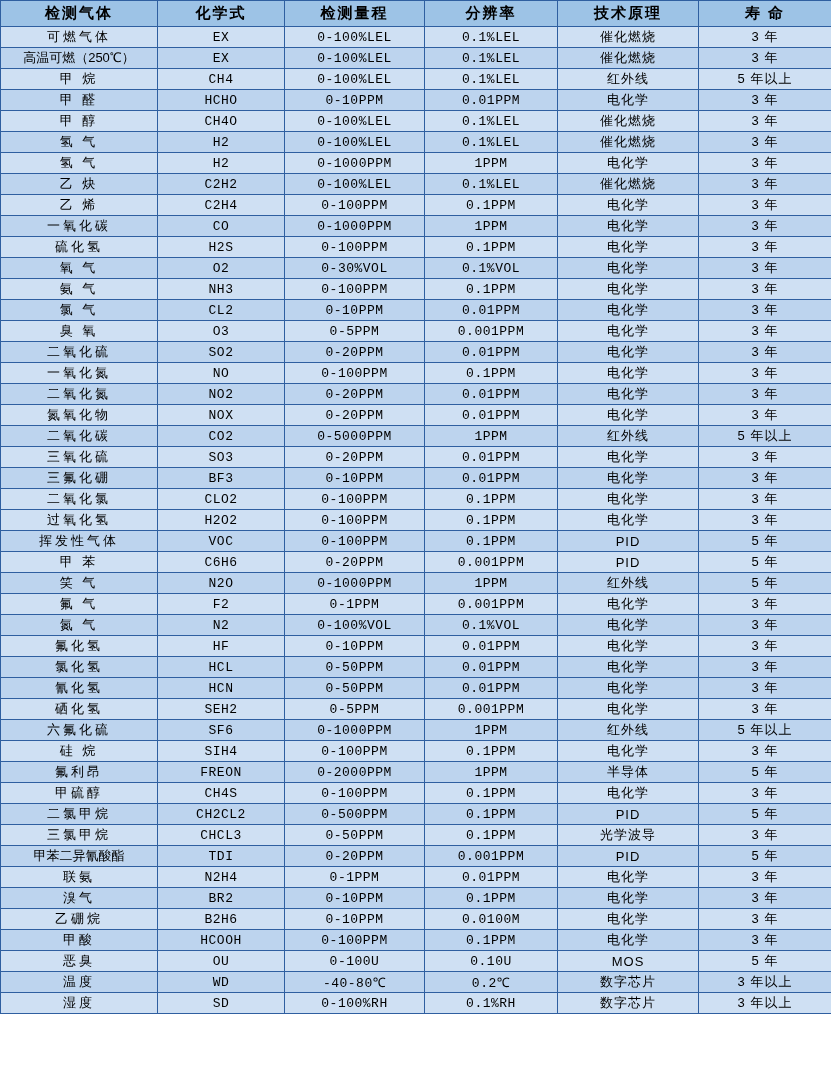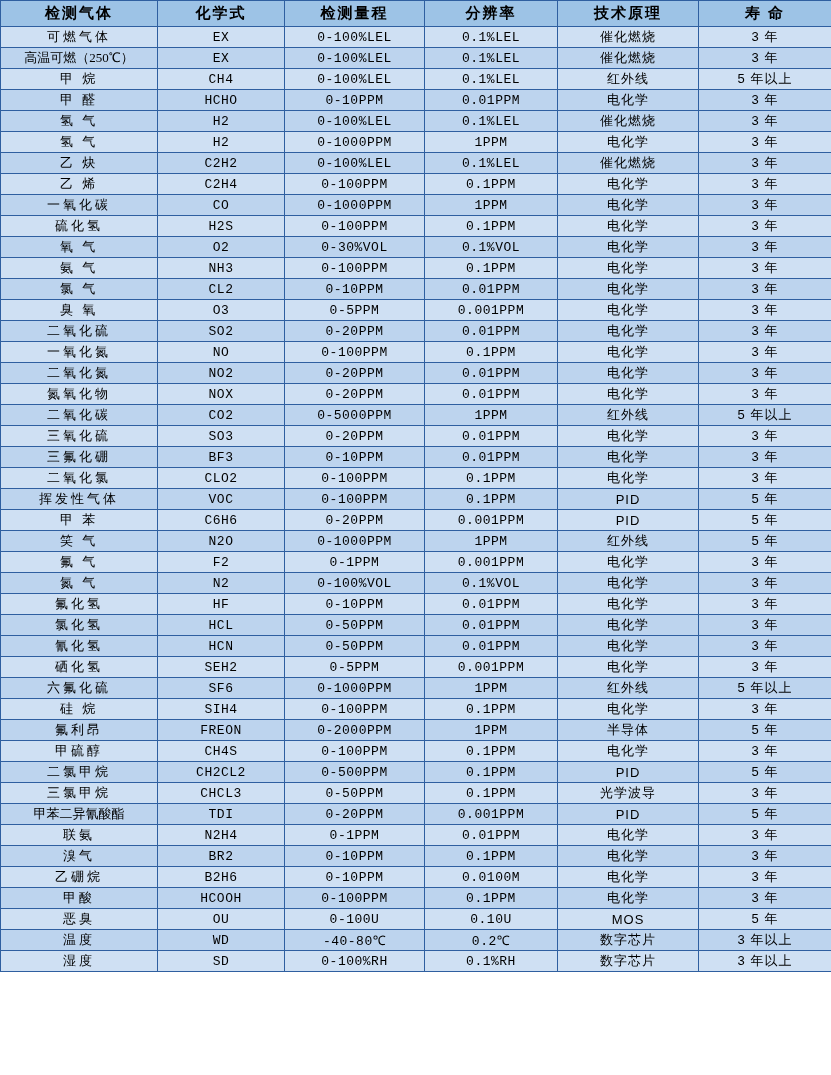--- a/index.html
+++ b/index.html
@@ -54,21 +54,21 @@
     font-weight: normal;
   }
   table.gas-table tbody tr.odd td {
     background: #cfe0f3;
   }
   table.gas-table tbody tr.even td {
     background: #bdd4ee;
   }
   td.col-name {
     letter-spacing: 3px;
-    font-family: Liberation Serif, serif;
+    font-family: Liberation Sans, sans-serif;
   }
   td.col-name.tight {
     letter-spacing: 0px;
   }
   td.col-formula, td.col-range, td.col-res {
     font-family: "Liberation Mono", monospace;
     font-size: 12px;
     letter-spacing: 0.5px;
   }
   td.col-principle {
@@ -127,20 +127,28 @@
           <td class="col-life">5 年以上</td>
         </tr>
         <tr class="even">
           <td class="col-name">甲 醛</td>
           <td class="col-formula">HCHO</td>
           <td class="col-range">0-10PPM</td>
           <td class="col-res">0.01PPM</td>
           <td class="col-principle">电化学</td>
           <td class="col-life">3 年</td>
         </tr>
+        <tr class="odd">
+          <td class="col-name">甲 醇</td>
+          <td class="col-formula">CH4O</td>
+          <td class="col-range">0-100%LEL</td>
+          <td class="col-res">0.1%LEL</td>
+          <td class="col-principle">催化燃烧</td>
+          <td class="col-life">3 年</td>
+        </tr>
         <tr class="even">
           <td class="col-name">氢 气</td>
           <td class="col-formula">H2</td>
           <td class="col-range">0-100%LEL</td>
           <td class="col-res">0.1%LEL</td>
           <td class="col-principle">催化燃烧</td>
           <td class="col-life">3 年</td>
         </tr>
         <tr class="odd">
           <td class="col-name">氢 气</td>
@@ -266,20 +274,28 @@
           <td class="col-name">三氟化硼</td>
           <td class="col-formula">BF3</td>
           <td class="col-range">0-10PPM</td>
           <td class="col-res">0.01PPM</td>
           <td class="col-principle">电化学</td>
           <td class="col-life">3 年</td>
         </tr>
         <tr class="odd">
           <td class="col-name">二氧化氯</td>
           <td class="col-formula">CLO2</td>
+          <td class="col-range">0-100PPM</td>
+          <td class="col-res">0.1PPM</td>
+          <td class="col-principle">电化学</td>
+          <td class="col-life">3 年</td>
+        </tr>
+        <tr class="odd">
+          <td class="col-name">过氧化氢</td>
+          <td class="col-formula">H2O2</td>
           <td class="col-range">0-100PPM</td>
           <td class="col-res">0.1PPM</td>
           <td class="col-principle">电化学</td>
           <td class="col-life">3 年</td>
         </tr>
         <tr class="even">
           <td class="col-name">挥发性气体</td>
           <td class="col-formula">VOC</td>
           <td class="col-range">0-100PPM</td>
           <td class="col-res">0.1PPM</td>

